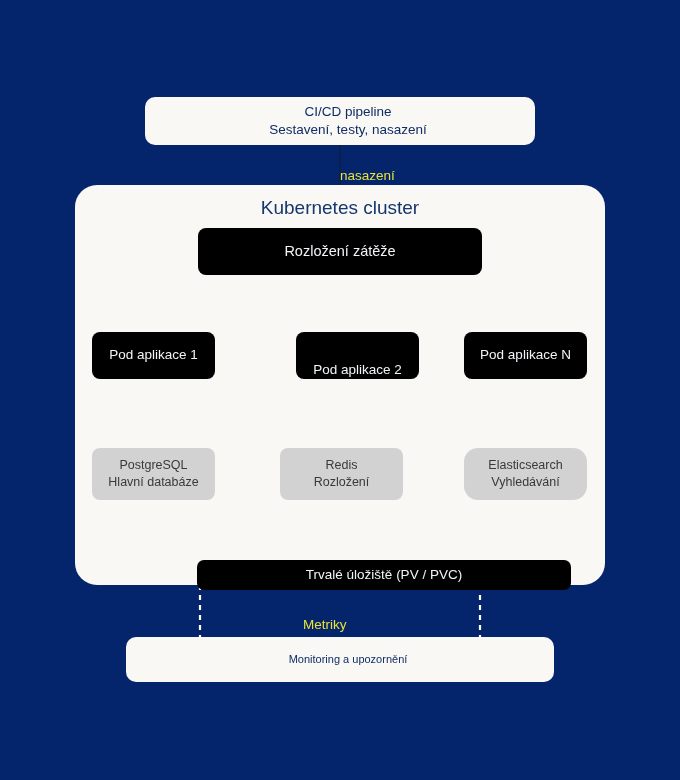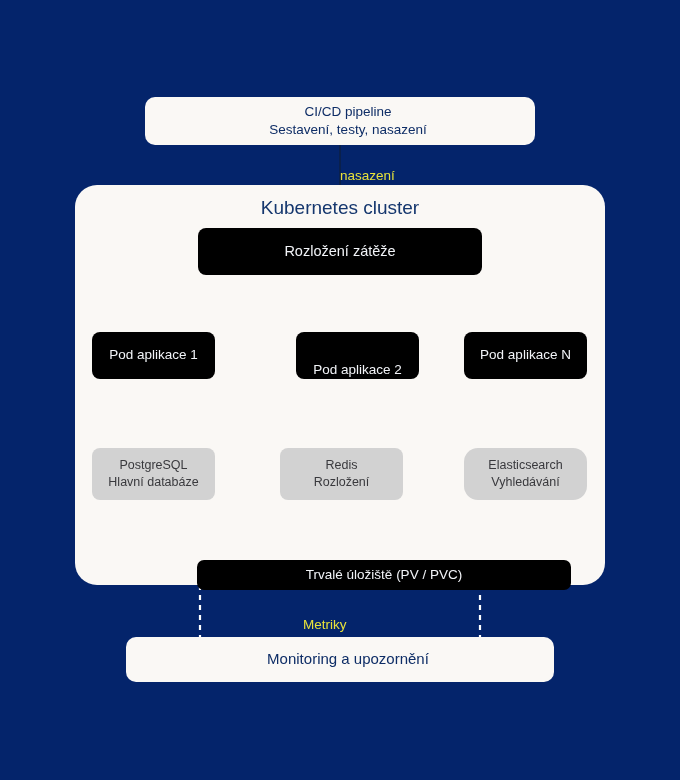--- a/index.html
+++ b/index.html
@@ -105,21 +105,21 @@
   #storage-bar {
     left: 153px; top: 560px;
     width: 374px; height: 30px;
     font-size: 13.5px;
     border-radius: 7px;
     margin-left: 44px;
   }
   #monitoring-box {
     left: 126px; top: 637px;
     width: 428px; height: 45px;
-    font-size: 15px;
+    font-size: 11px;
   }
 
   
   .edge-label {
     position: absolute;
     color: #e8e23a;
     font-size: 13.5px;
     text-align: left;
     white-space: nowrap;
     margin-top: 12px;

